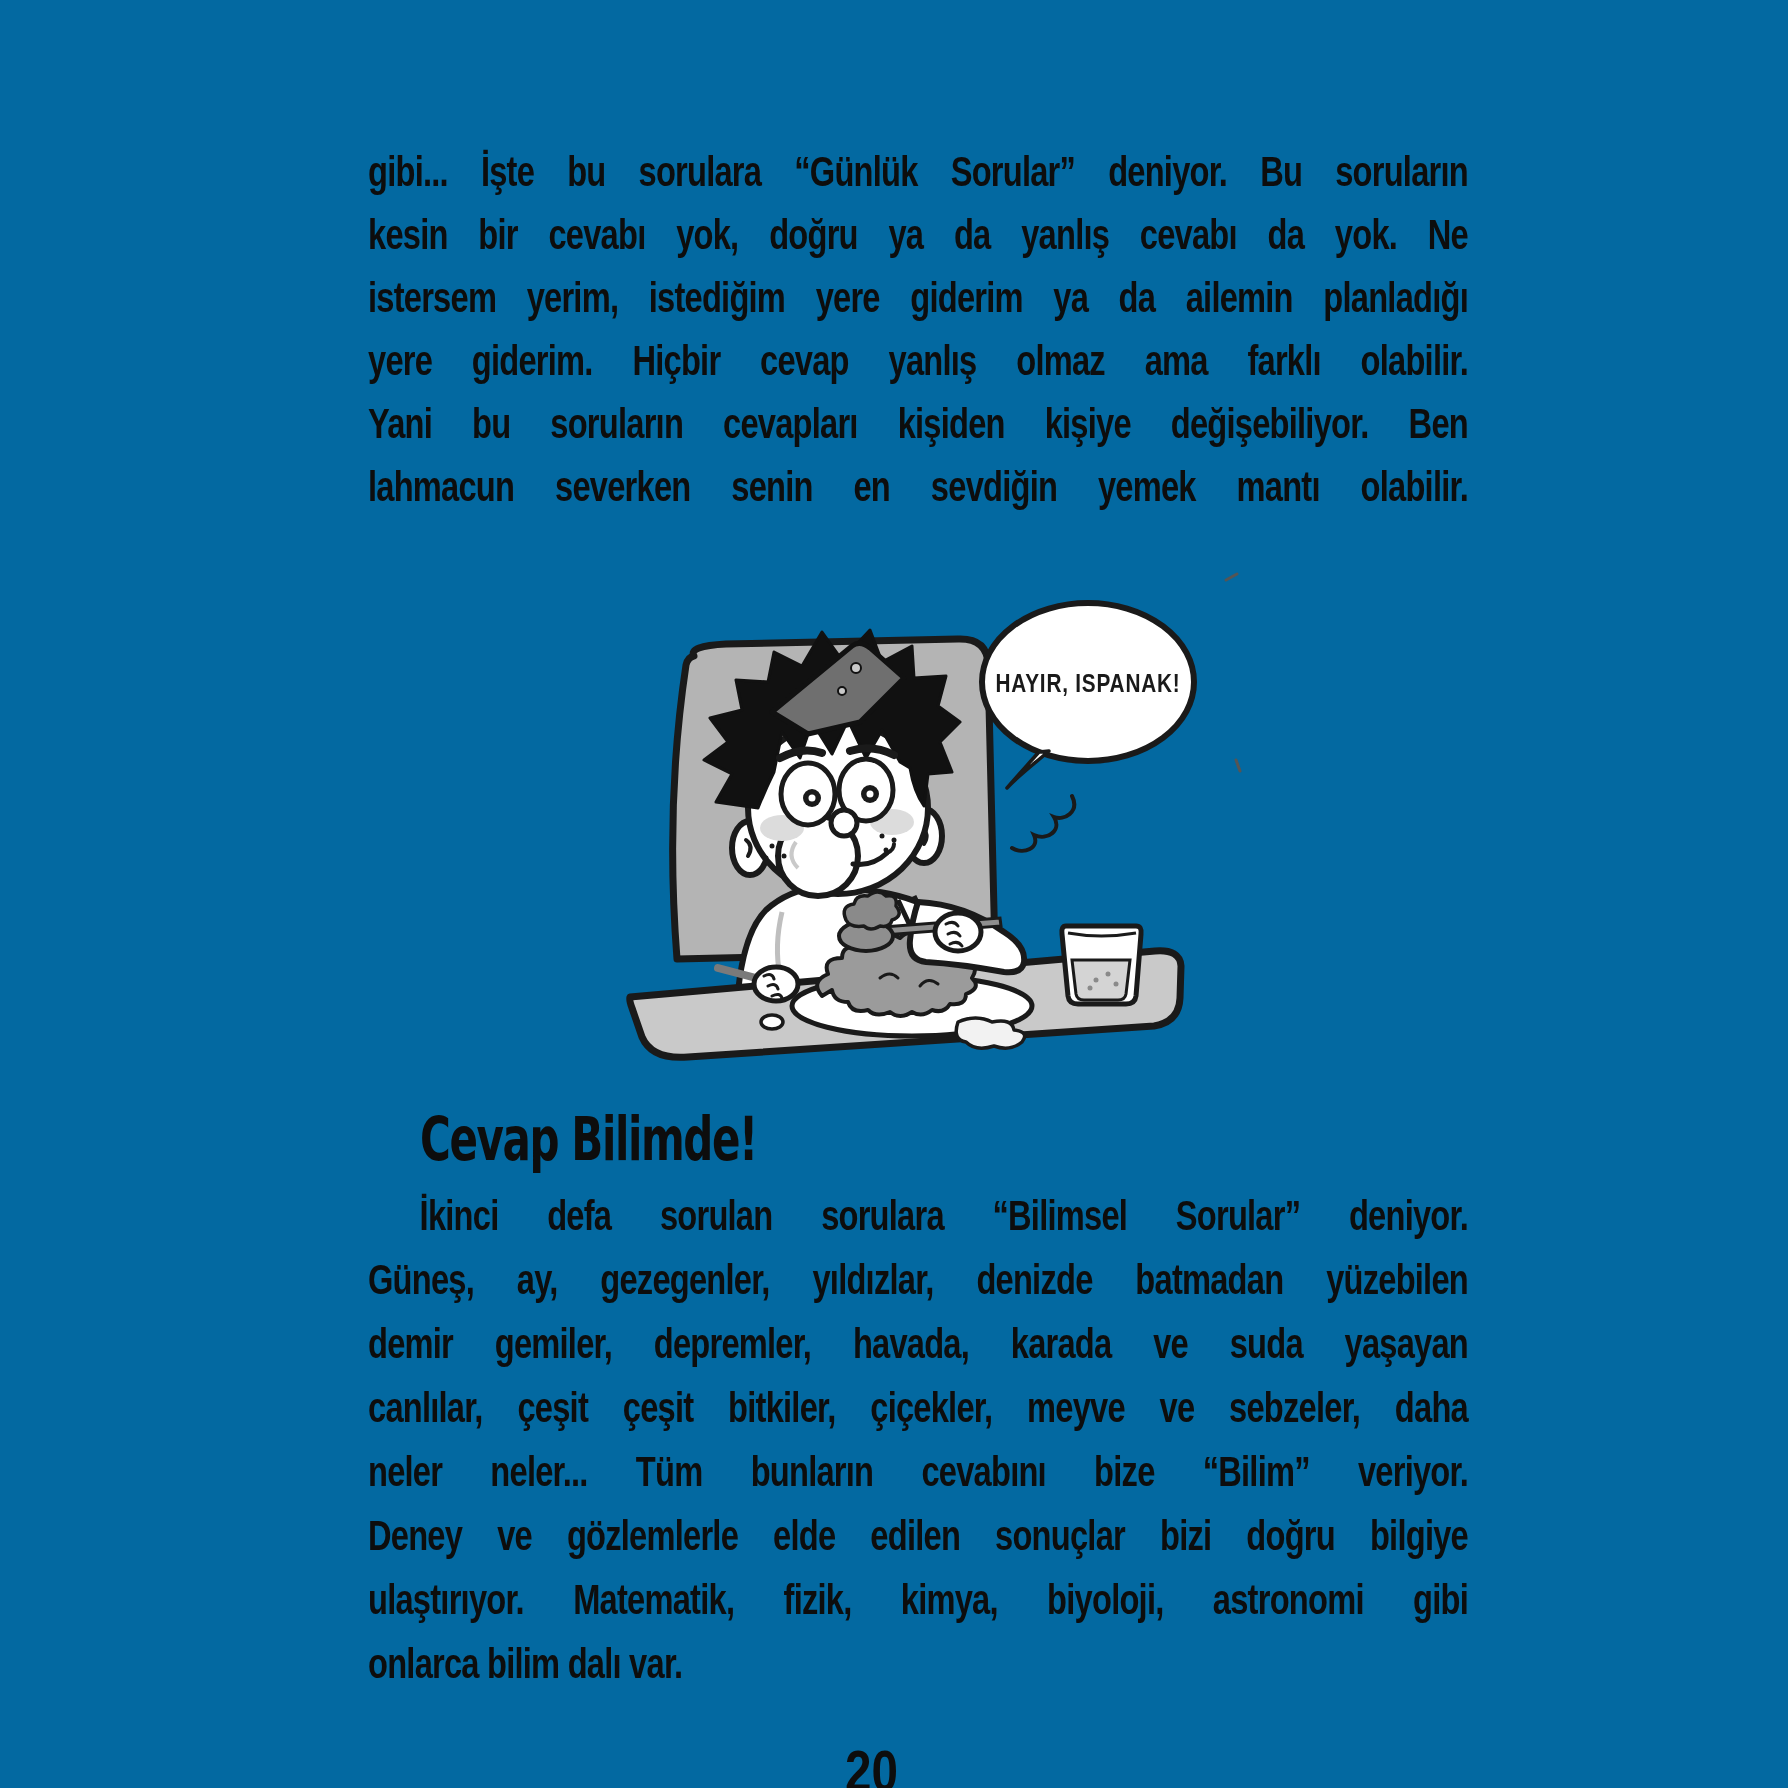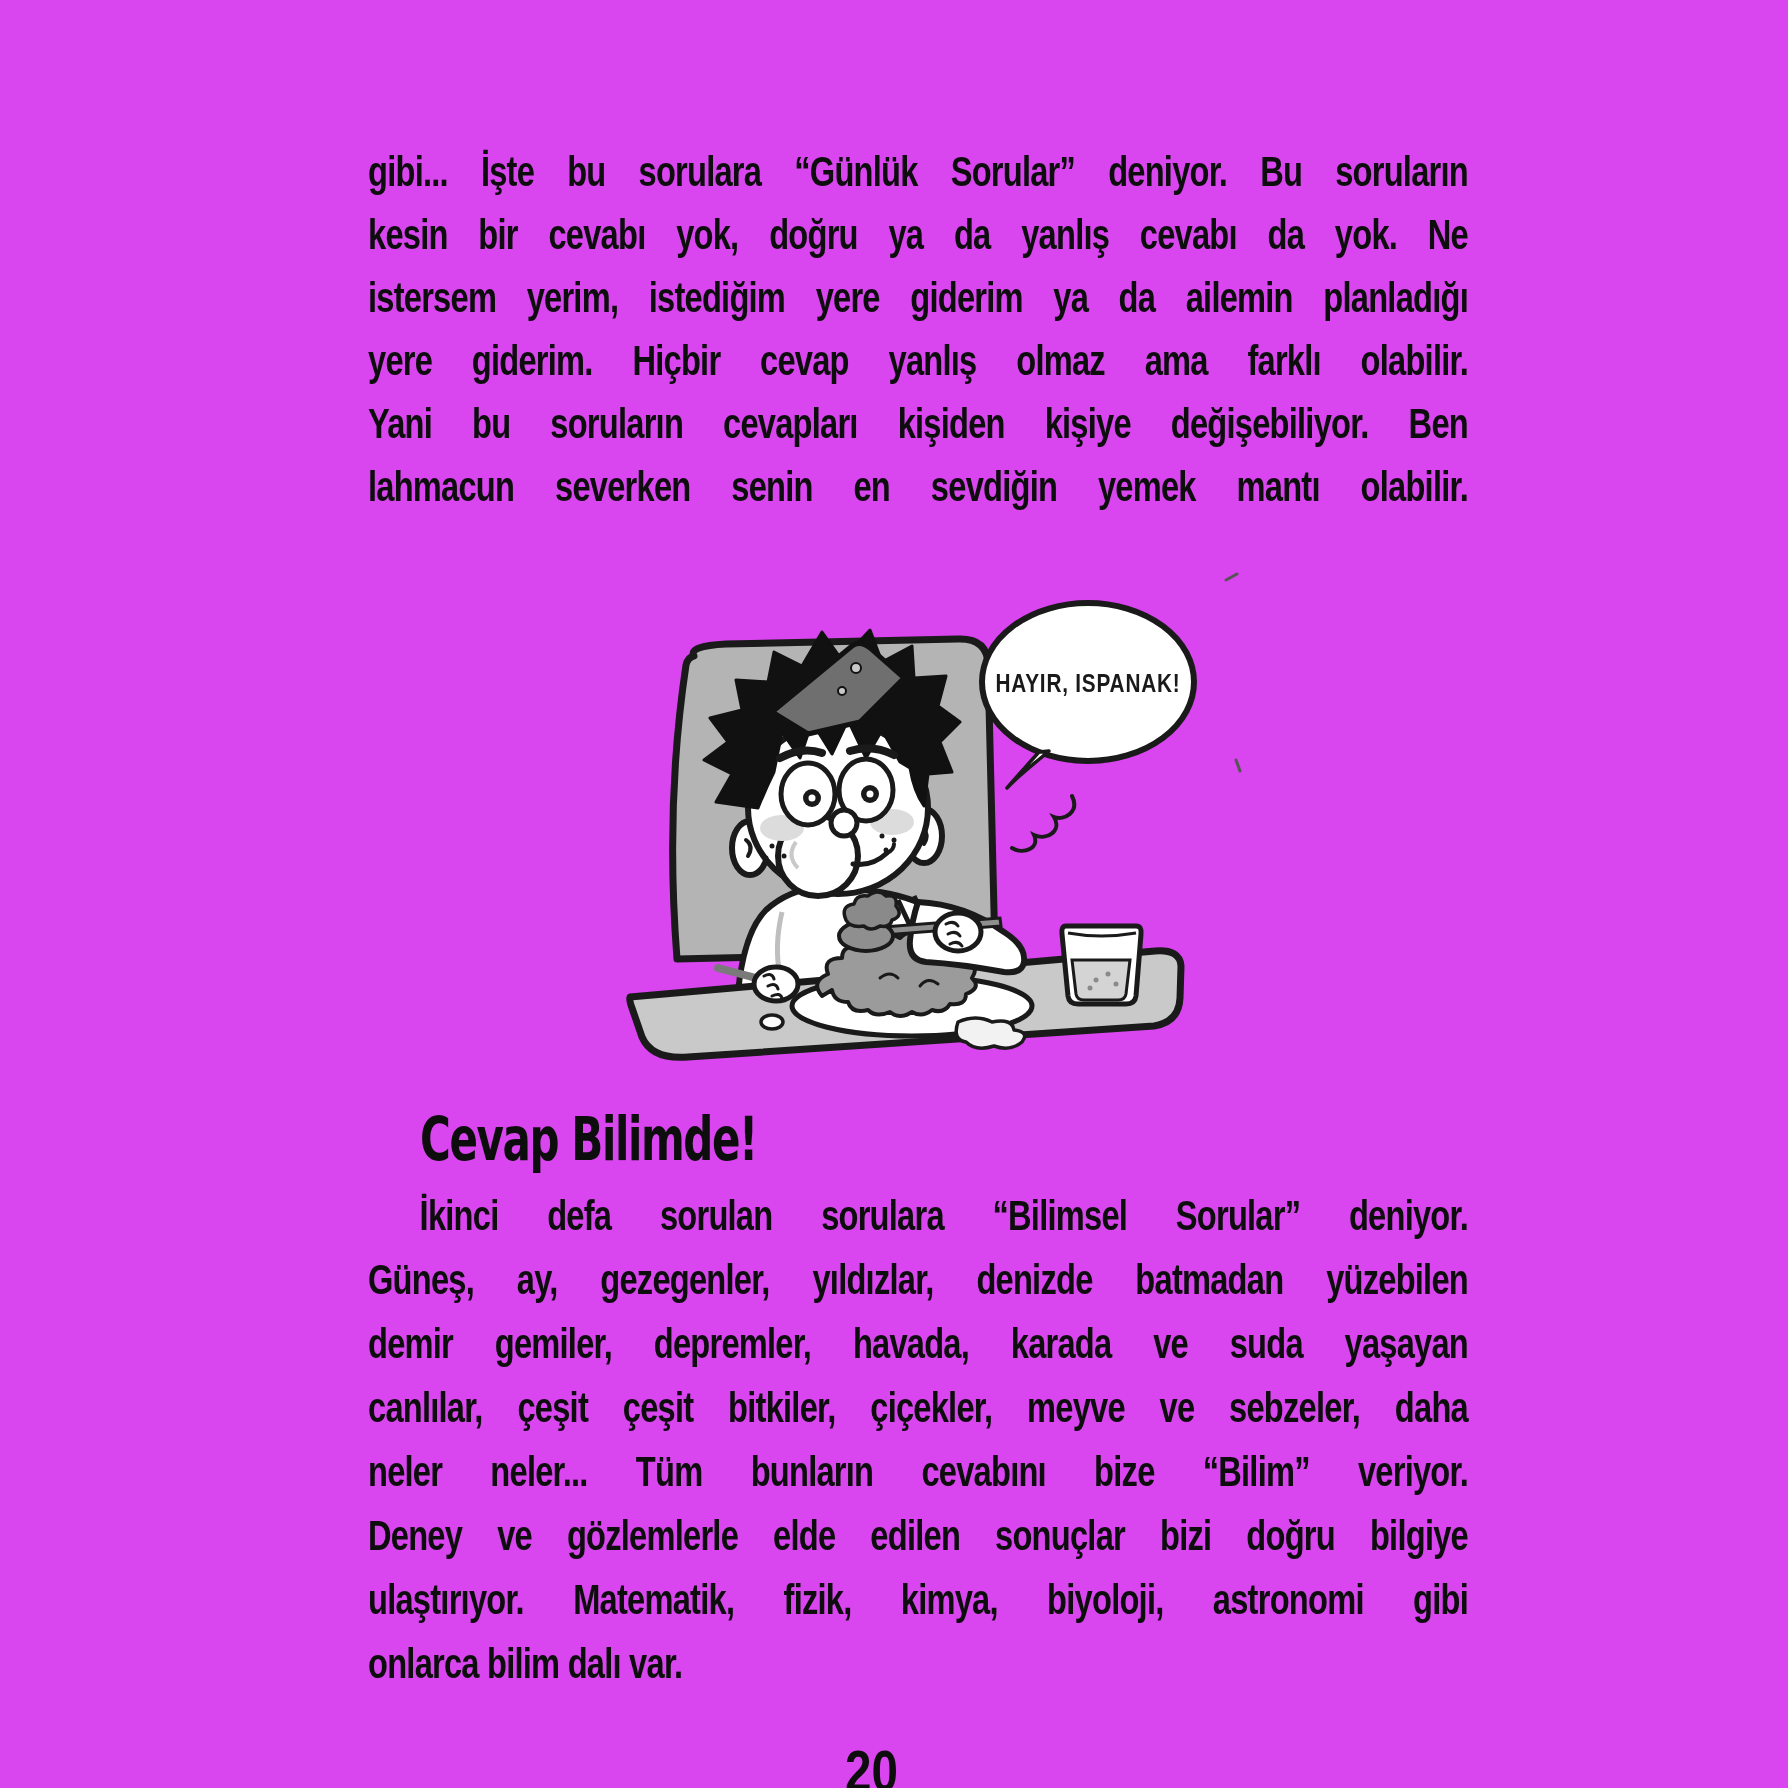--- a/index.html
+++ b/index.html
@@ -1,20 +1,20 @@
 <!DOCTYPE html>
 <html><head>
 <meta charset="utf-8">
 <style>
   html,body { margin:0; padding:0; background:#ffffff; }
   .page {
     position: relative;
     width: 1788px;
     height: 1788px;
-    background: #d946ef;
+    background: #0369a1;
     overflow: hidden;
     font-family: "Liberation Sans", sans-serif;
     color: #0d0d0d;
   }
   .para {
     position: absolute;
     left: 368px;
     width: 1450px;
     transform: scaleX(0.7586);
     transform-origin: 0 0;

